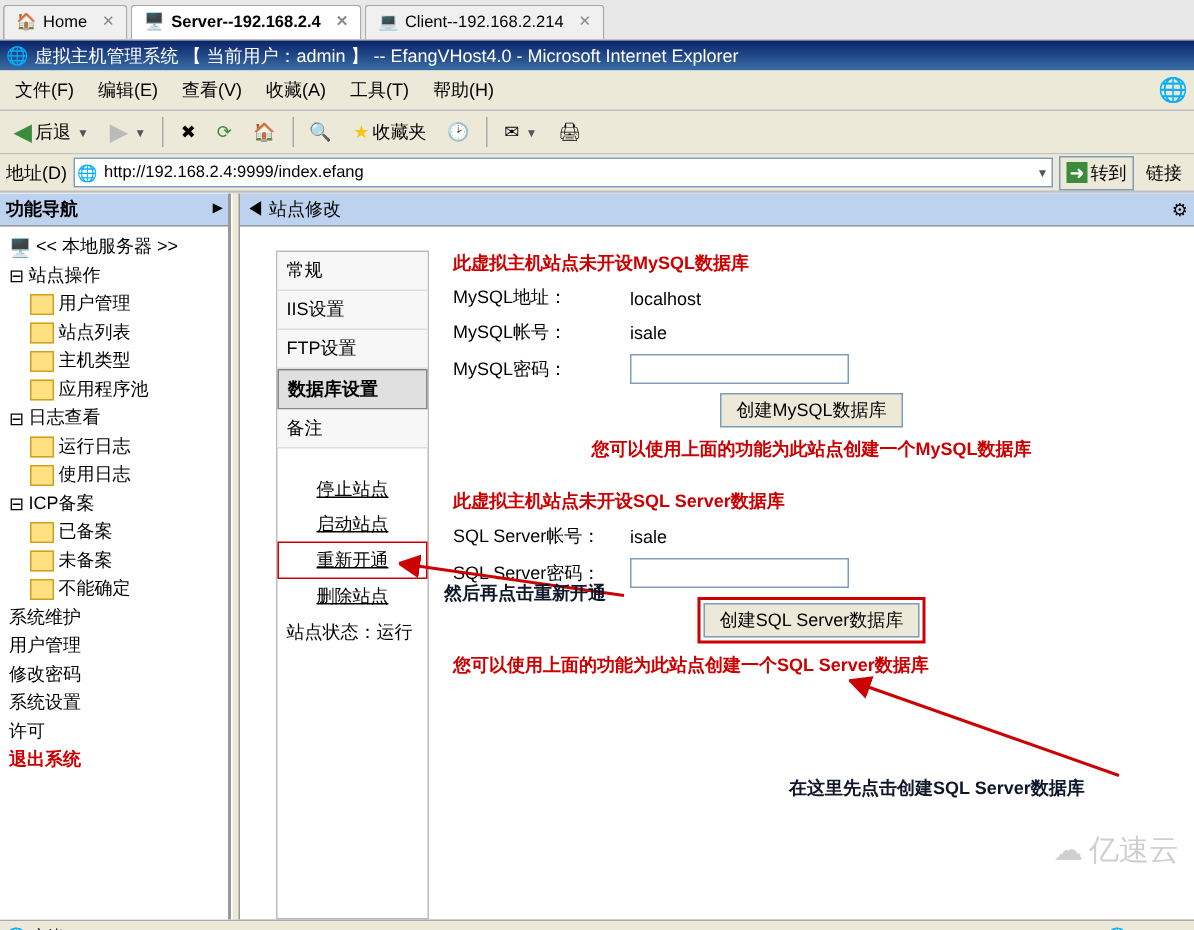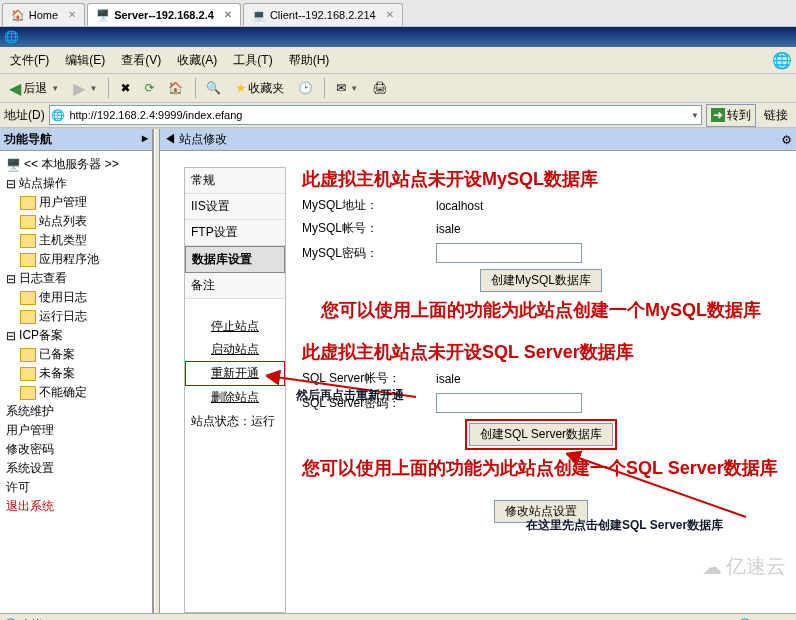--- a/index.html
+++ b/index.html
@@ -19,36 +19,36 @@
 .addrinput{flex:1;height:18px;border:1px solid #7f9db9;padding:0 2px;display:flex;align-items:center;background:#fff;font-size:11px;gap:4px}
 .gobtn{display:flex;align-items:center;gap:2px;padding:2px 4px;border:1px solid #7f9db9;background:#ece9d8}
 .content{display:flex;height:484px;border-top:1px solid #ccc}
 .nav{width:152px;border-right:2px solid #999;background:#fff;overflow:auto}
 .navhdr{background:#bcd2ee;border-bottom:1px solid #999;padding:2px 4px;font-weight:bold;display:flex;align-items:flex-start;justify-content:space-between}
 .navtree{padding:4px 2px}
 .treenode{padding:1px 0 1px 4px}
 .treechild{padding-left:14px}
 .treelbl{display:flex;align-items:center;gap:3px}
 .folder{width:14px;height:12px;background:#ffe082;border:1px solid #d4a017;display:inline-block}
-.bold{font-weight:normal}
+.bold{font-weight:bold}
 .red{color:#cc0000}
 .main{flex:1;display:flex;flex-direction:column}
 .mainhdr{background:#bcd2ee;border-bottom:1px solid #999;padding:2px 4px;display:flex;align-items:center;justify-content:space-between}
 .mainbody{flex:1;display:flex;padding:16px 0 0 24px;position:relative}
 .leftpanel{width:100px;border:1px solid #bbb}
 .lptab{padding:4px 6px;border-bottom:1px solid #ddd;background:#f7f7f7}
 .lptab.active{background:#e0e0e0;font-weight:bold;border:1px solid #888}
 .lpempty{height:16px}
 .lplink{padding:3px 6px;text-align:center;text-decoration:underline;color:#000}
 .lplink.boxed{border:1px solid #c00}
 .lpstatus{padding:4px 6px}
 .rightpanel{flex:1;padding:0 16px;position:relative}
-.redtxt{color:#cc0000;font-weight:bold;font-size:18px}
+.redtxt{color:#cc0000;font-weight:bold;font-size:12px}
 .bluetxt{color:#0f172a;font-weight:bold;font-size:12px}
-.row{display:flex;align-items:center;gap:24px;margin:6px 0}
+.row{display:flex;align-items:center;gap:8px;margin:6px 0}
 .lbl{width:110px}
 input[type=text].fld{border:1px solid #7f9db9;height:16px;width:140px}
 button.fbtn{border:1px solid #7f9db9;background:#ece9d8;padding:2px 10px;font-size:12px;font-family:inherit}
 .boxedbtn{border:2px solid #c00;padding:2px;display:inline-block}
 .statusbar{height:20px;background:#ece9d8;border-top:1px solid #aaa;display:flex;align-items:center;padding:0 4px;font-size:11px;justify-content:space-between}
 .annotation{position:absolute;pointer-events:none;z-index:10}
 svg.arrow{position:absolute;pointer-events:none}
 .watermark{position:absolute;right:10px;bottom:40px;opacity:0.4;font-size:20px;color:#888;display:flex;align-items:center;gap:4px}
 .navsep{width:4px;background:#ece9d8;border-left:1px solid #fff;border-right:1px solid #999;cursor:col-resize}
 </style>
@@ -68,20 +68,21 @@
   </div>
   <div class="tab">
     <span>💻</span>
     <span>Client--192.168.2.214</span>
     <span class="close">✕</span>
   </div>
 </div>
 
 <div class="titlebar">
   <span>🌐</span>
+  <span>虚拟主机管理系统 【 当前用户：admin 】 -- EfangVHost4.0 - Microsoft Internet Explorer</span>
 </div>
 
 <div class="menubar">
   <span class="menuitem">文件(F)</span>
   <span class="menuitem">编辑(E)</span>
   <span class="menuitem">查看(V)</span>
   <span class="menuitem">收藏(A)</span>
   <span class="menuitem">工具(T)</span>
   <span class="menuitem">帮助(H)</span>
   <span style="flex:1"></span>
@@ -172,25 +173,25 @@
           </div>
         <div class="treenode treelbl">
             <span class="folder"></span>
             <span>应用程序池</span>
           </div>
       </div>
       <div class="treenode treelbl">⊟ <span>日志查看</span></div>
       <div class="treechild">
         <div class="treenode treelbl">
             <span class="folder"></span>
+            <span>运行日志</span>
+          </div>
+        <div class="treenode treelbl">
+            <span class="folder"></span>
             <span>使用日志</span>
-          </div>
-        <div class="treenode treelbl">
-            <span class="folder"></span>
-            <span>运行日志</span>
           </div>
       </div>
       <div class="treenode treelbl">⊟ <span>ICP备案</span></div>
       <div class="treechild">
         <div class="treenode treelbl">
             <span class="folder"></span>
             <span>已备案</span>
           </div>
         <div class="treenode treelbl">
             <span class="folder"></span>
@@ -266,23 +267,20 @@
           <input type="text" class="fld" style="">
         </div>
         <div class="row" style="justify-content:center">
           <span class="boxedbtn">
             <button class="fbtn">创建SQL Server数据库</button>
           </span>
         </div>
         <div class="redtxt" style="">您可以使用上面的功能为此站点创建一个SQL Server数据库</div>
 
         <div style="height:14px"></div>
-        <div class="row" style="justify-content:center">
-          <button class="fbtn">修改站点设置</button>
-        </div>
 
         <svg class="arrow" style="left:-20px;top:200px" width="160" height="40">
           <defs>
               <marker id="ah1" markerWidth="8" markerHeight="8" refX="2" refY="4" orient="auto">
                 <path d="M0,0 L8,4 L0,8 Z" fill="#c00"></path>
               </marker>
             </defs>
           <line x1="150" y1="30" x2="10" y2="10" stroke="#c00" stroke-width="2" marker-end="url(#ah1)"></line>
         </svg>
         <div class="annotation bluetxt" style="left:10px;top:220px">然后再点击重新开通</div>

